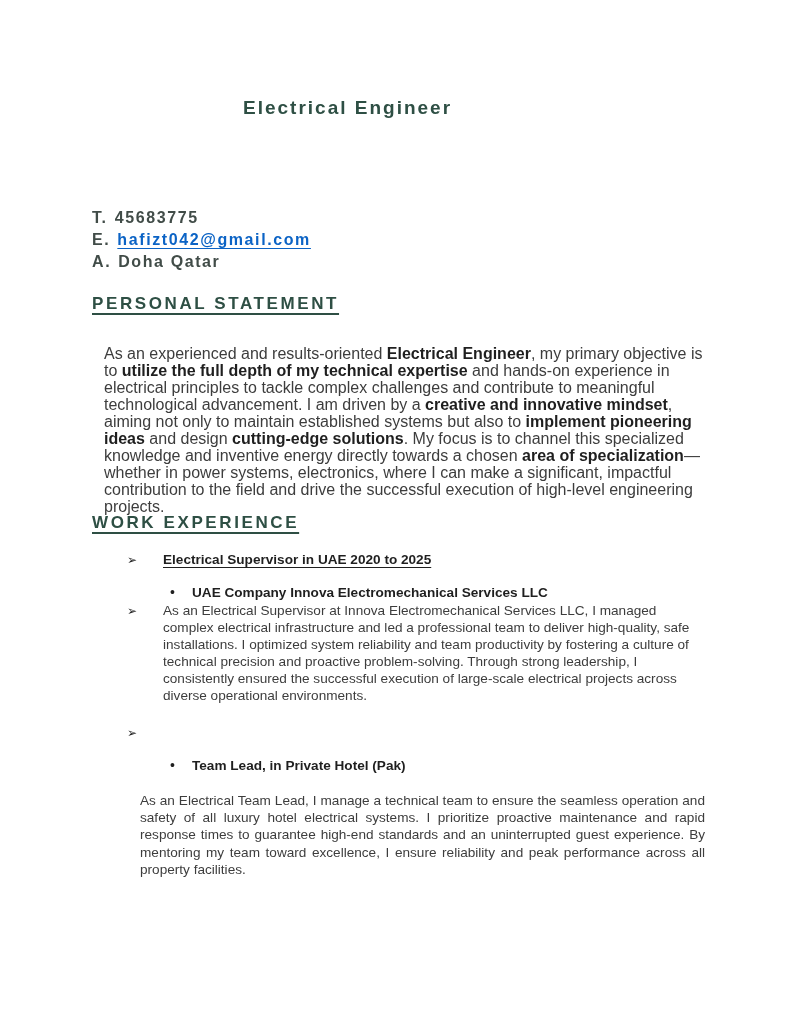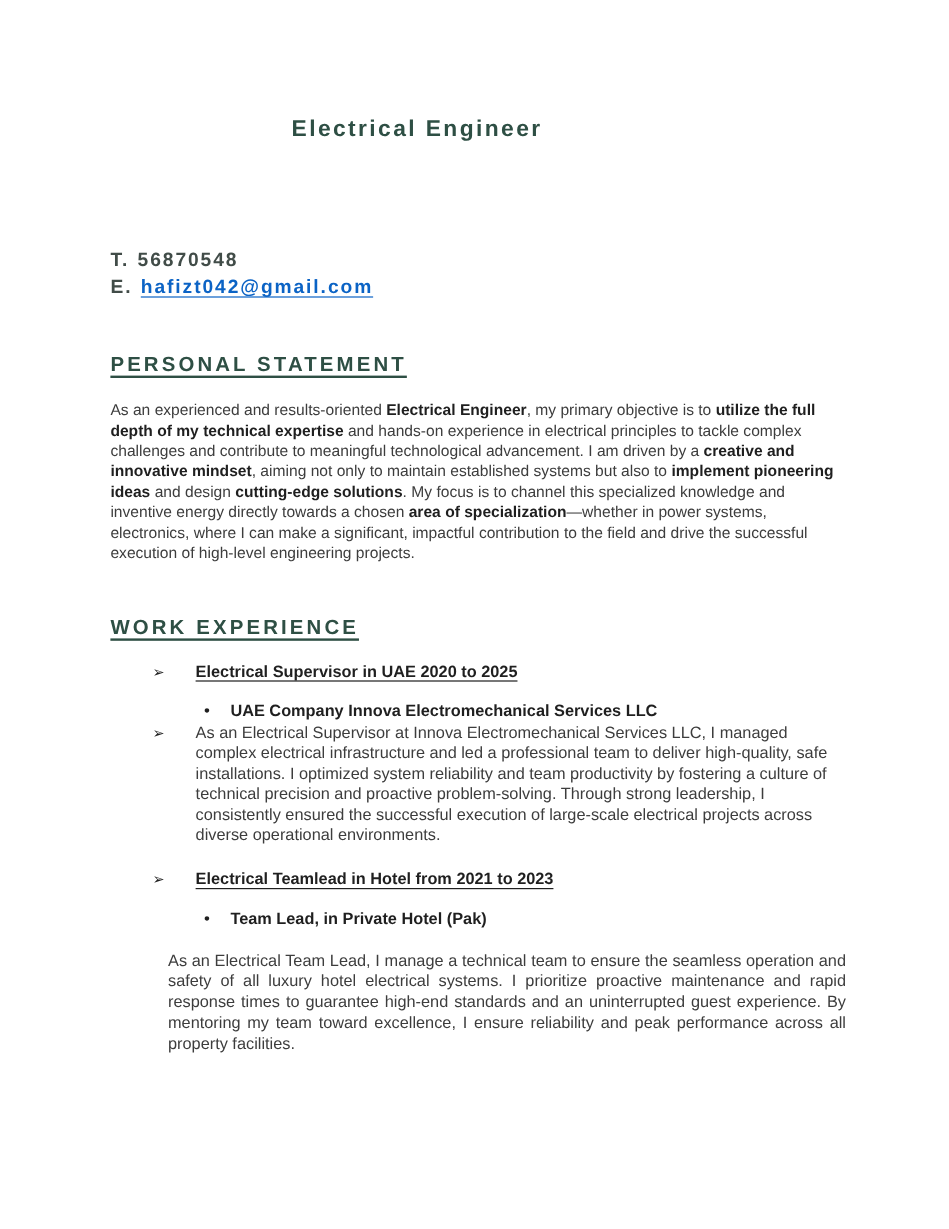--- a/index.html
+++ b/index.html
@@ -52,23 +52,23 @@
     text-decoration:underline;
     text-decoration-thickness:2px;
     text-underline-offset:4px;
     white-space:nowrap;
   }
   #ps-heading{top:294px;}
   #we-heading{top:513px;}
   
   .ps-paragraph{
     position:absolute;left:92px;top:333px;width:603px;
-    font-size:13px;line-height:17px;
+    font-size:16px;line-height:17px;
     color:var(--body-gray);
-    margin:0;
+    margin:12px;
   }
   .b{font-weight:bold;color:var(--bold-black);}
   
   .bullet-row{
     position:absolute;
     display:flex;align-items:flex-start;
     font-size:13.6px;line-height:17px;
   }
   .bullet-row .marker{
     flex:0 0 auto;
@@ -107,24 +107,27 @@
 <body>
 
 <div class="page">
 
   <header class="name-block">
     <div>Electrical Engineer</div>
   </header>
 
   <div class="contact">
     <div>
-      <span class="label">T.</span><span>56870548</span>
+      <span class="label">T.</span><span>45683775</span>
     </div>
     <div>
       <span class="label">E.</span><a>hafizt042@gmail.com</a>
+    </div>
+    <div>
+      <span class="label">A.</span><span>Doha Qatar</span>
     </div>
   </div>
 
   <h2 class="section-heading" id="ps-heading">PERSONAL STATEMENT</h2>
   <p class="ps-paragraph"><span>As an experienced and results-oriented </span><span class="b">Electrical Engineer</span><span>, my primary objective is to </span><span class="b">utilize the full depth of my technical expertise</span><span> and hands-on experience in electrical principles to tackle complex challenges and contribute to meaningful technological advancement. I am driven by a </span><span class="b">creative and innovative mindset</span><span>, aiming not only to maintain established systems but also to </span><span class="b">implement pioneering ideas</span><span> and design </span><span class="b">cutting-edge solutions</span><span>. My focus is to channel this specialized knowledge and inventive energy directly towards a chosen </span><span class="b">area of specialization</span><span>—whether in power systems, electronics, where I can make a significant, impactful contribution to the field and drive the successful execution of high-level engineering projects.</span></p>
 
   <h2 class="section-heading" id="we-heading">WORK EXPERIENCE</h2>
 
   <div class="bullet-row arrow-row" id="job1-title">
     <span class="marker">➢</span>
@@ -134,21 +137,20 @@
     <span class="marker">•</span>
     <span class="company">UAE Company Innova Electromechanical Services LLC</span>
   </div>
   <div class="bullet-row arrow-row" id="job1-desc">
     <span class="marker">➢</span>
     <span class="desc-text">As an Electrical Supervisor at Innova Electromechanical Services LLC, I managed complex electrical infrastructure and led a professional team to deliver high-quality, safe installations. I optimized system reliability and team productivity by fostering a culture of technical precision and proactive problem-solving. Through strong leadership, I consistently ensured the successful execution of large-scale electrical projects across diverse operational environments.</span>
   </div>
 
   <div class="bullet-row arrow-row" id="job2-title">
     <span class="marker">➢</span>
-    <span class="job-title">Electrical Teamlead in Hotel from 2021 to 2023</span>
   </div>
   <div class="bullet-row dot-row" id="job2-company">
     <span class="marker">•</span>
     <span class="company">Team Lead, in Private Hotel (Pak)</span>
   </div>
   <p class="job2-paragraph">As an Electrical Team Lead, I manage a technical team to ensure the seamless operation and safety of all luxury hotel electrical systems. I prioritize proactive maintenance and rapid response times to guarantee high-end standards and an uninterrupted guest experience. By mentoring my team toward excellence, I ensure reliability and peak performance across all property facilities.</p>
 
 </div>
 
 </body></html>

